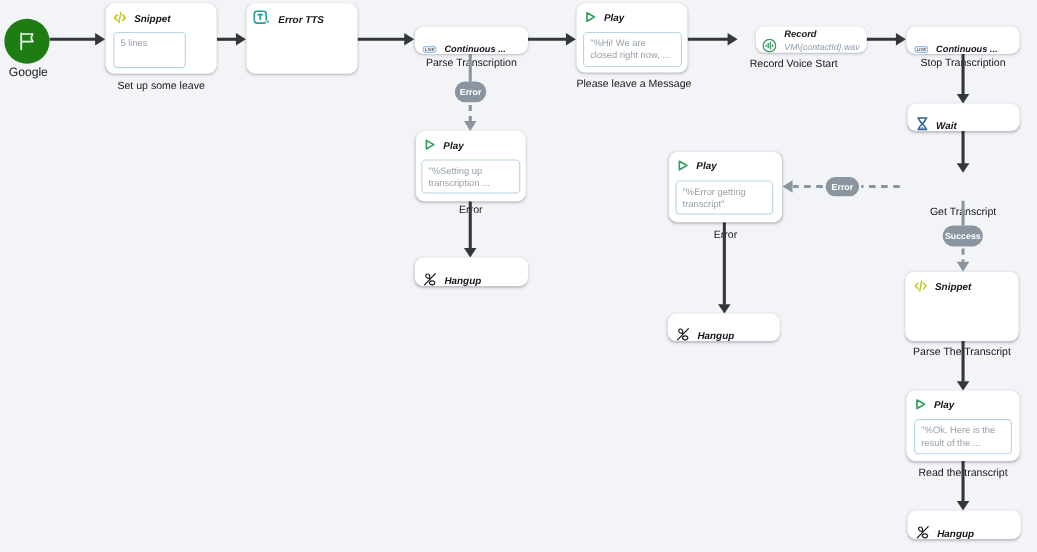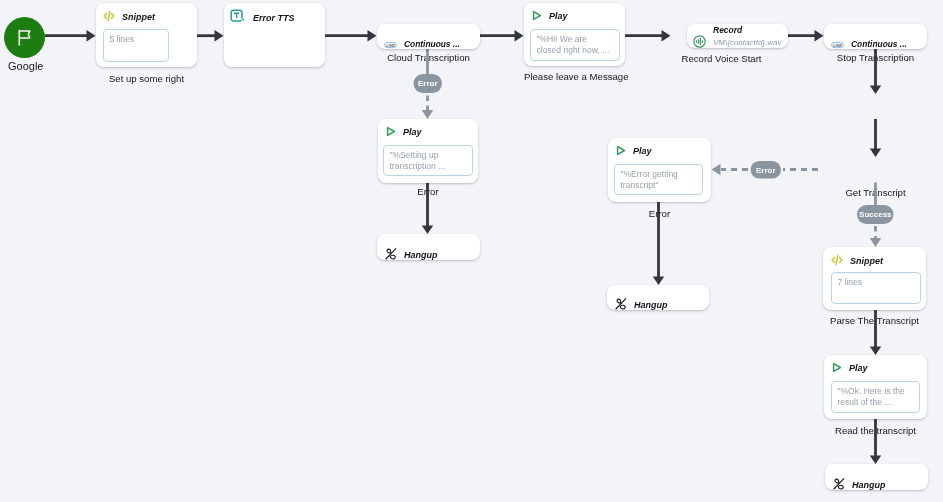--- a/index.html
+++ b/index.html
@@ -13,22 +13,22 @@
     font-size:8.5px;color:#97a1ac;line-height:11px;padding:4px 0 0 5.5px;box-sizing:border-box;}
   .lbl{position:absolute;font-size:9.6px;color:#15181c;text-align:center;z-index:1;white-space:nowrap;}
   .sub{font-size:8px;color:#8c9aad;}
   svg.wires{position:absolute;left:0;top:0;z-index:2;}
 </style>
 </head>
 <body>
 <div id="canvas">
 
   <div class="lbl" style="left:8px;top:59.5px;width:32px;font-size:11px;">Google</div>
-  <div class="lbl" style="left:96px;top:72.5px;width:101px;">Set up some right</div>
-  <div class="lbl" style="left:377px;top:52px;width:103px;">Cloud Transcription</div>
+  <div class="lbl" style="left:96px;top:72.5px;width:101px;">Set up some leave</div>
+  <div class="lbl" style="left:377px;top:52px;width:103px;">Parse Transcription</div>
   <div class="lbl" style="left:524px;top:70.5px;width:101px;">Please leave a Message</div>
   <div class="lbl" style="left:671px;top:52.5px;width:101px;">Record Voice Start</div>
   <div class="lbl" style="left:824px;top:52px;width:103px;">Stop Transcription</div>
   <div class="lbl" style="left:824px;top:186.5px;width:103px;">Get Transcript</div>
   <div class="lbl" style="left:823px;top:315px;width:103px;">Parse The Transcript</div>
   <div class="lbl" style="left:824px;top:425px;width:103px;">Read the transcript</div>
   <div class="lbl" style="left:378px;top:186px;width:100px;">Error</div>
   <div class="lbl" style="left:608px;top:207.5px;width:103px;">Error</div>
 
   <svg class="wires" width="943" height="502" viewBox="0 0 943 502">
@@ -158,34 +158,47 @@
   <div class="card" style="left:824px;top:23.5px;width:103px;height:25px;">
     <div class="trow" style="left:7px;top:0;height:25px;">
       <svg width="13" height="8" viewBox="0 0 13 8">
         <rect x="0.6" y="1.4" width="11.8" height="5.2" rx="2.6" stroke="#8fbcec" stroke-width="1" fill="none"></rect>
         <text x="6.5" y="5.5" font-family="Liberation Sans,sans-serif" font-size="3.9" font-weight="bold" fill="#4a4f55" text-anchor="middle">LIVE</text>
       </svg>
       <span class="ttl" style="font-size:8.4px;">Continuous ...</span>
     </div>
   </div>
 
+  <div class="card" style="left:825px;top:94px;width:102px;height:25px;">
+    <div class="trow" style="left:8px;top:0;height:25px;">
+      <svg width="11" height="13" viewBox="0 0 11 13">
+        <g stroke="#26639b" stroke-width="1.3" fill="none">
+          <line x1="1" y1="1.2" x2="10" y2="1.2"></line>
+          <line x1="1" y1="11.8" x2="10" y2="11.8"></line>
+          <path d="M2.2 1.2 C2.2 6 8.8 7 8.8 11.8"></path>
+          <path d="M8.8 1.2 C8.8 6 2.2 7 2.2 11.8"></path>
+        </g>
+        <path d="M3.4 10.8 C4 9.6 7 9.6 7.6 10.8 Z" fill="#26639b"></path>
+      </svg>
+      <span class="ttl">Wait</span>
+    </div>
+  </div>
 
 
   <div class="card" style="left:823px;top:247px;width:103px;height:63px;">
     <div class="trow" style="left:8px;top:7px;">
       <svg width="12" height="12" viewBox="0 0 12 12">
         <g stroke="#c3c81d" stroke-width="1.4" fill="none" stroke-linecap="round" stroke-linejoin="round">
           <polyline points="3.5,3.5 1,6 3.5,8.5"></polyline>
           <polyline points="8.5,3.5 11,6 8.5,8.5"></polyline>
           <line x1="6.9" y1="1.4" x2="5.1" y2="10.6"></line>
         </g>
       </svg>
       <span class="ttl">Snippet</span>
     </div>
-    <div class="ibox" style="left:8px;top:25px;width:90px;height:32px;">7 lines</div>
   </div>
 
   <div class="card" style="left:824px;top:355px;width:103px;height:64px;">
     <div class="trow" style="left:8px;top:7px;">
       <svg width="10" height="11" viewBox="0 0 10 11">
         <path d="M1.6 1.6 L8.4 5.5 L1.6 9.4 Z" stroke="#2f9e5e" stroke-width="1.5" fill="none" stroke-linejoin="round"></path>
       </svg>
       <span class="ttl">Play</span>
     </div>
     <div class="ibox" style="left:7px;top:26px;width:89px;height:32px;">"%Ok. Here is the<br>result of the ...</div>

